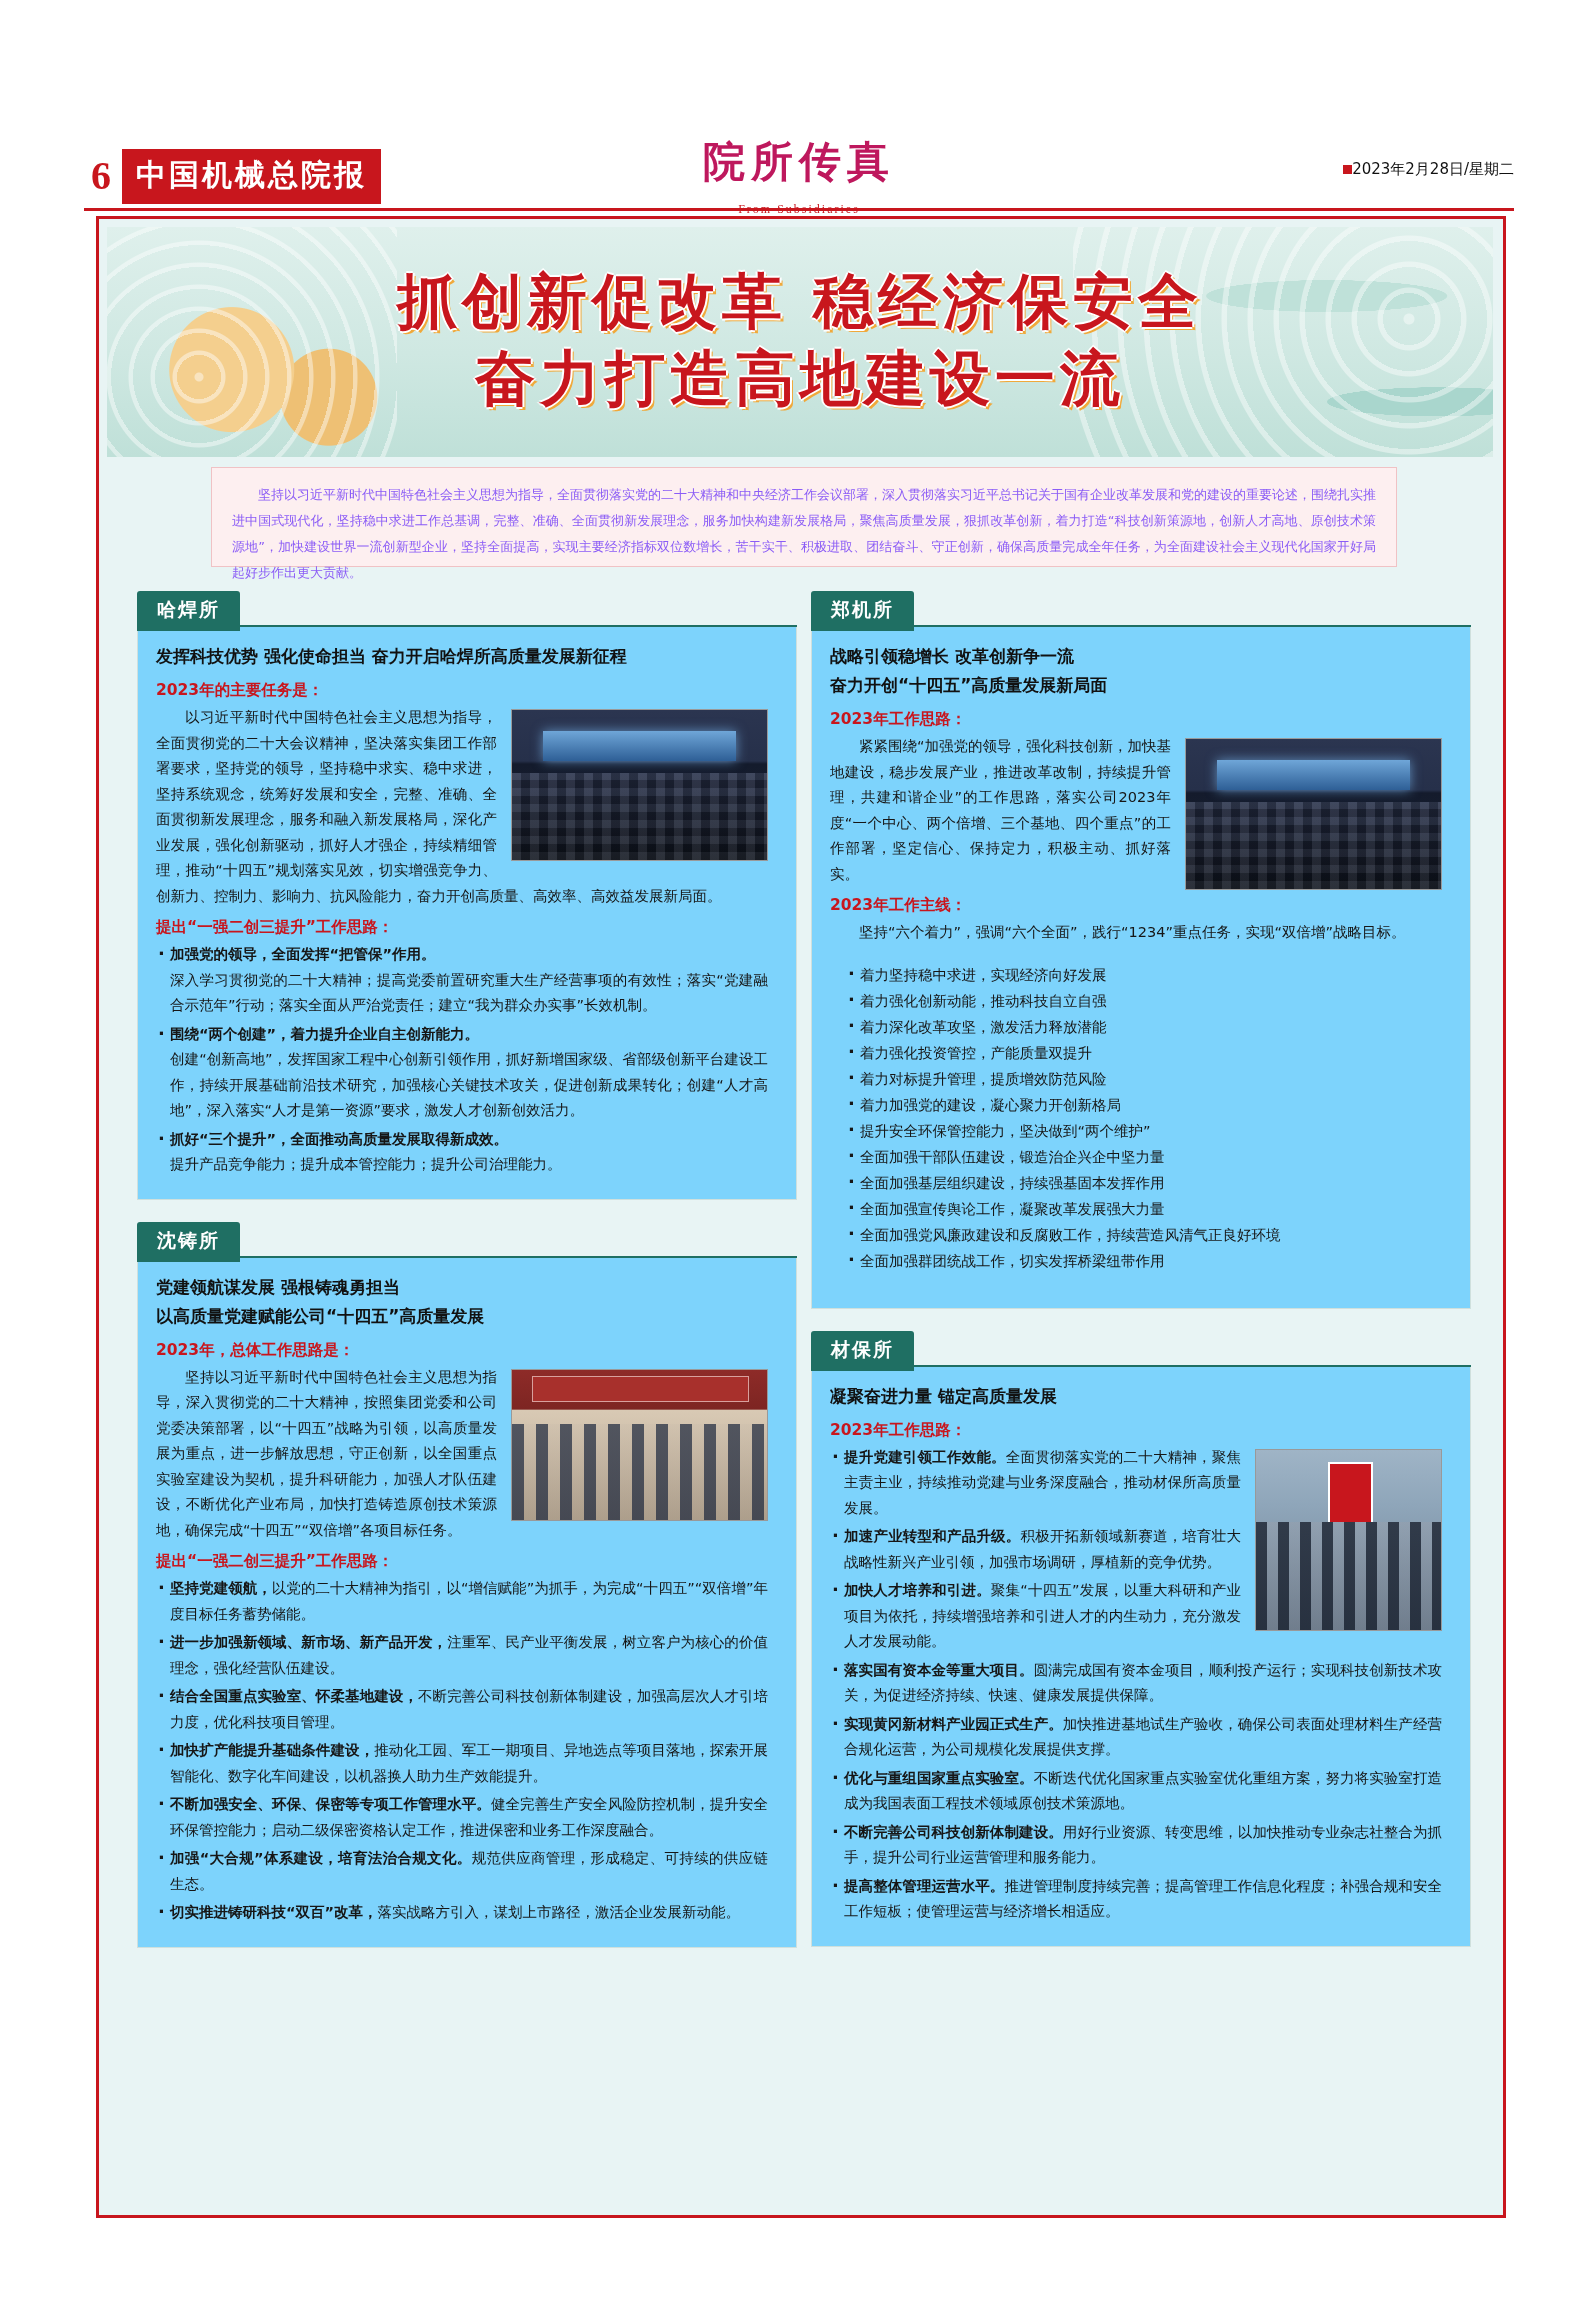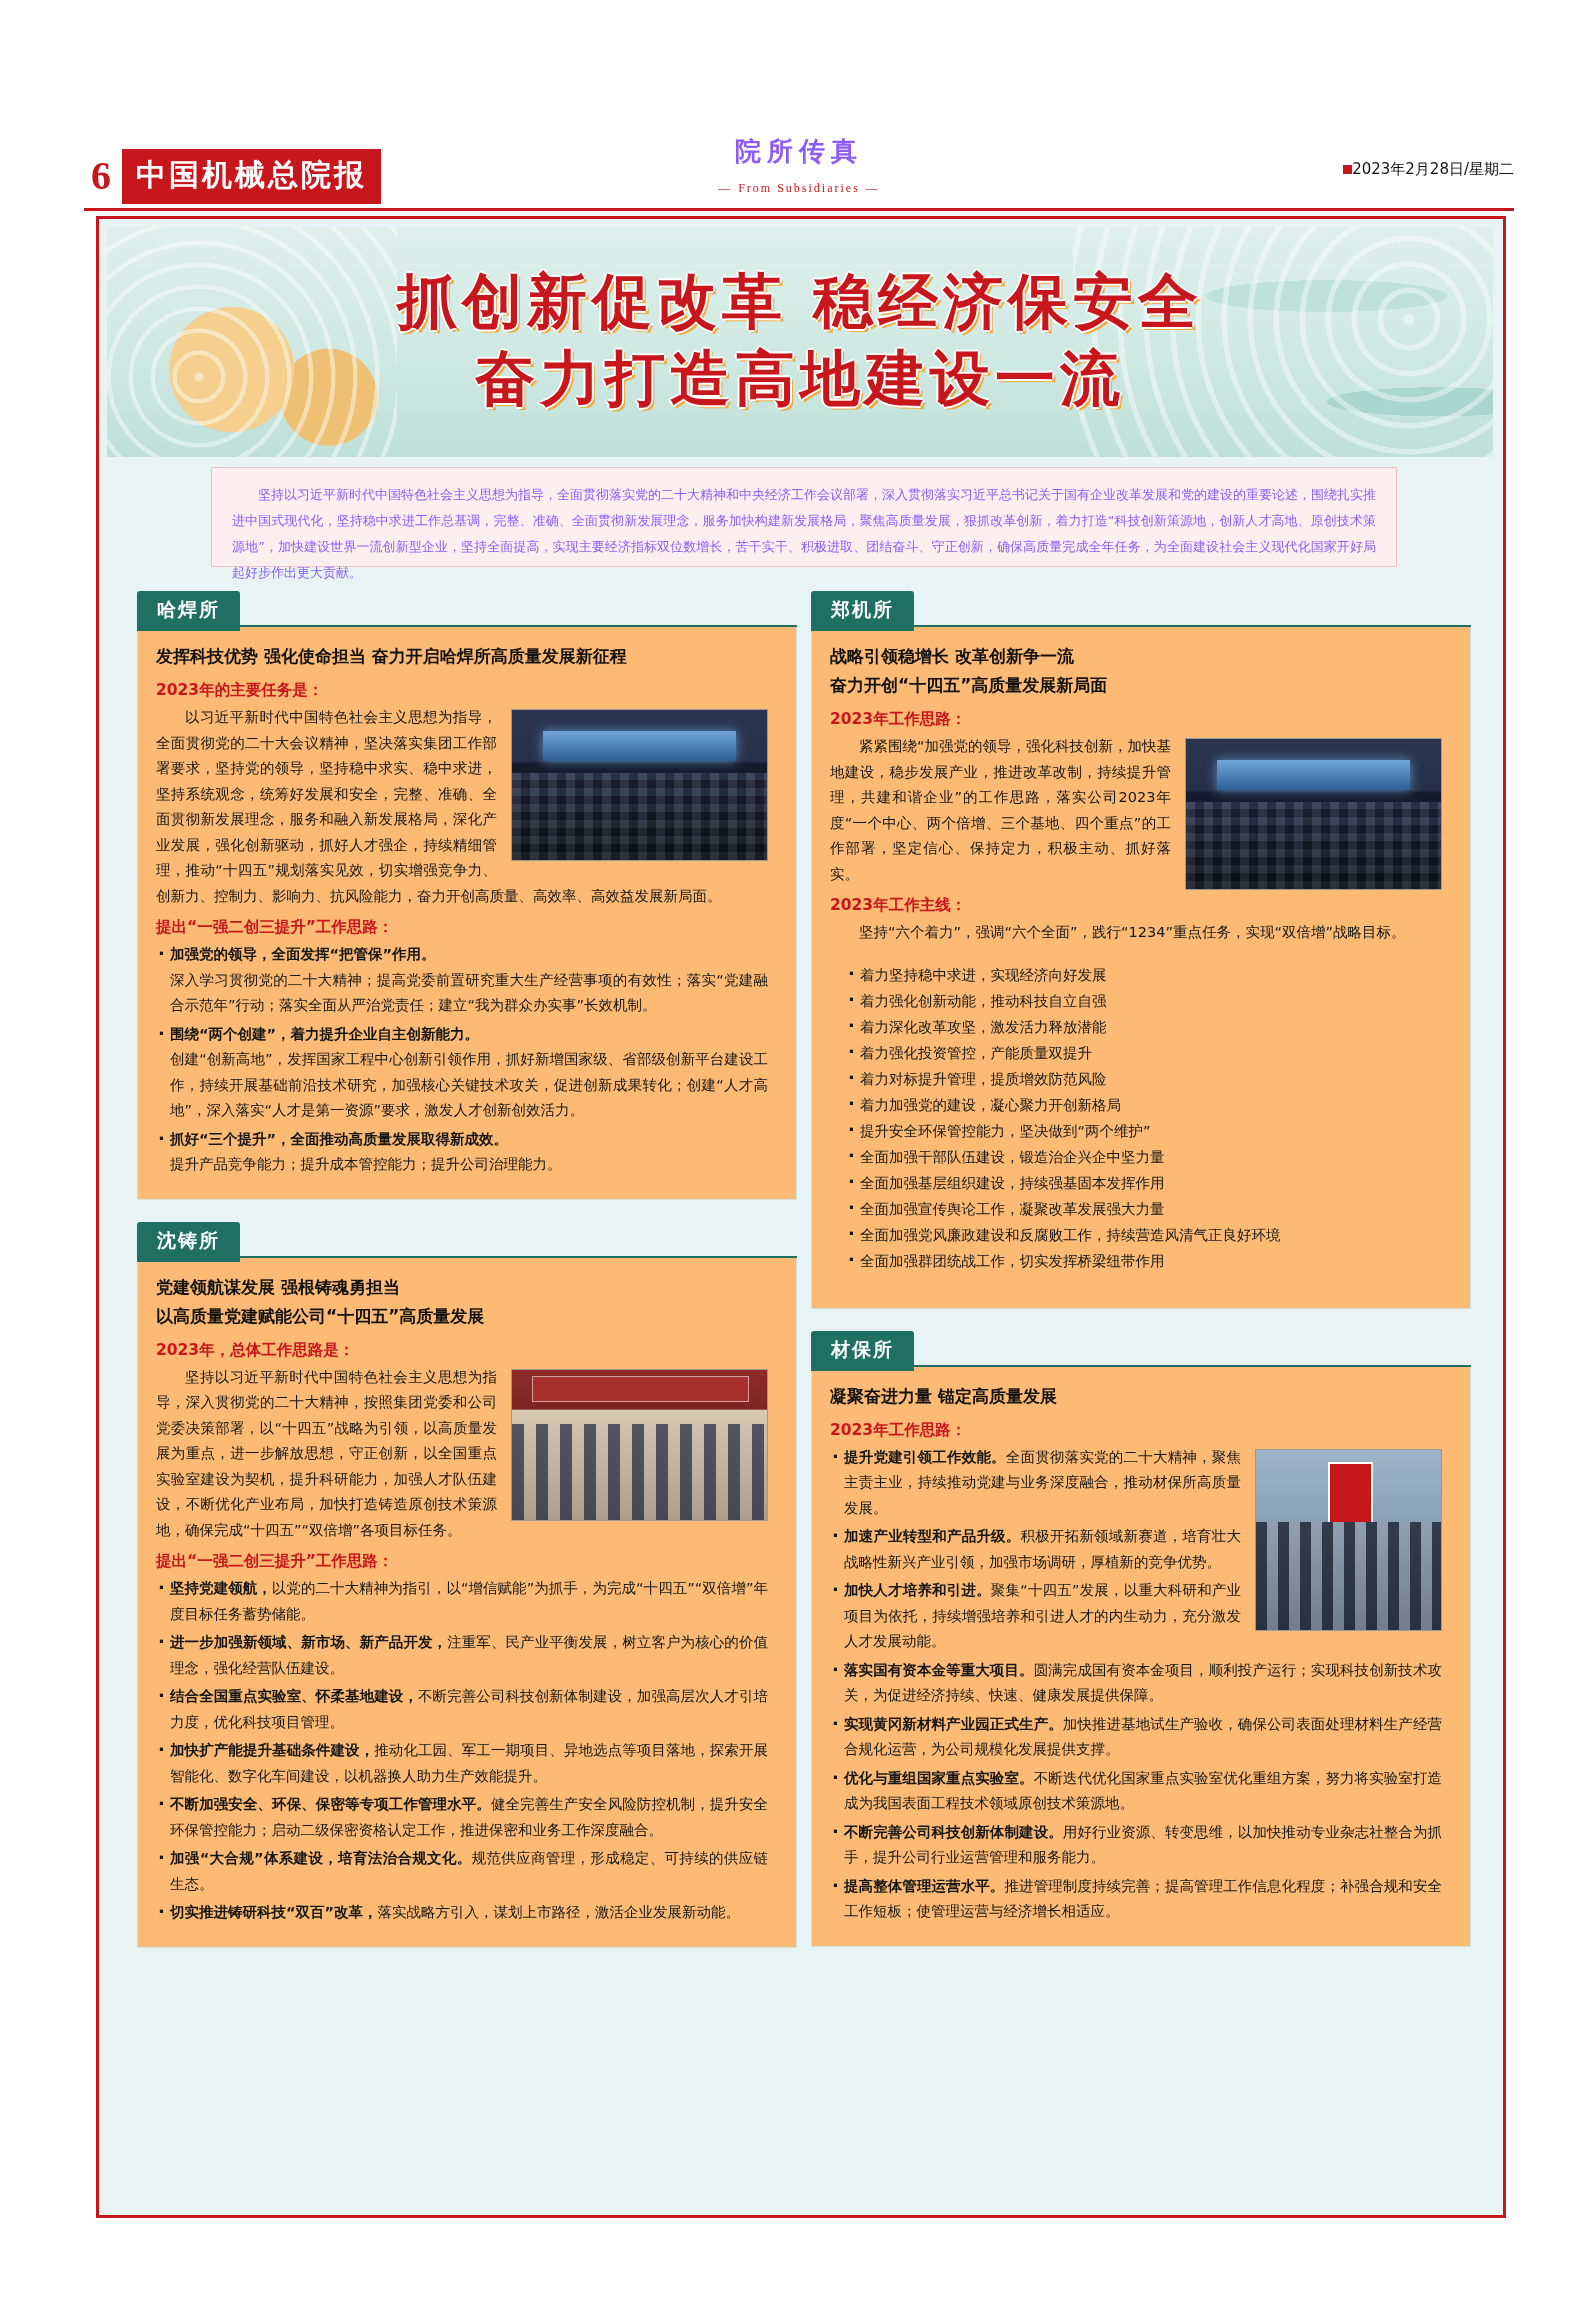--- a/index.html
+++ b/index.html
@@ -22,21 +22,21 @@
     line-height:46px;text-align:center;font-family:"Liberation Serif",serif;
   }
   .paper-name{
     margin-left:4px;background:#c8161d;color:#fff;font-size:30px;font-weight:bold;
     letter-spacing:3px;padding:6px 14px 8px 14px;font-family:"DejaVu Sans",sans-serif;
   }
   .center-title{
     position:absolute;left:50%;transform:translateX(-50%);text-align:center;top:-6px;
   }
   .center-title .cn{
-    color:#8b5cf6;font-size:26px;font-weight:bold;letter-spacing:6px;
+    color:#be185d;font-size:42px;font-weight:bold;letter-spacing:6px;
     font-family:"DejaVu Sans",sans-serif;
   }
   .center-title .en{
     color:#c8161d;font-size:12px;letter-spacing:2px;margin-top:12px;
     font-family:"Liberation Serif",serif;
   }
   .center-title .en:before,.center-title .en:after{content:"—";margin:0 6px;}
   .date-block{
     position:absolute;right:0;top:20px;font-size:15px;color:#111;
     display:flex;align-items:center;
@@ -108,21 +108,21 @@
   .tag{
     display:inline-block;background:#1f6f63;color:#fff;font-size:19px;font-weight:bold;
     padding:6px 20px 8px 20px;letter-spacing:2px;border-radius:3px 3px 0 0;
     font-family:"DejaVu Sans",sans-serif;
   }
   .tag-wrap{position:relative;height:36px;text-decoration:underline;}
   .tag-wrap:after{
     content:"";position:absolute;left:0;right:0;bottom:0;height:2px;background:#1f6f63;
   }
   .card-body{
-    background:#fdba74;border:1px solid #cfe0dd;border-top:none;padding:16px 28px 18px 18px;
+    background:#7dd3fc;border:1px solid #cfe0dd;border-top:none;padding:16px 28px 18px 18px;
   }
   .headline{
     font-size:17px;font-weight:bold;line-height:27px;margin:0 0 10px 0;color:#111;
     font-family:"DejaVu Sans",sans-serif;
   }
   .sub-red{
     color:#c8161d;font-weight:bold;font-size:15.5px;margin:8px 0 4px 0;
     font-family:"DejaVu Sans",sans-serif;
   }
   .body-text{

